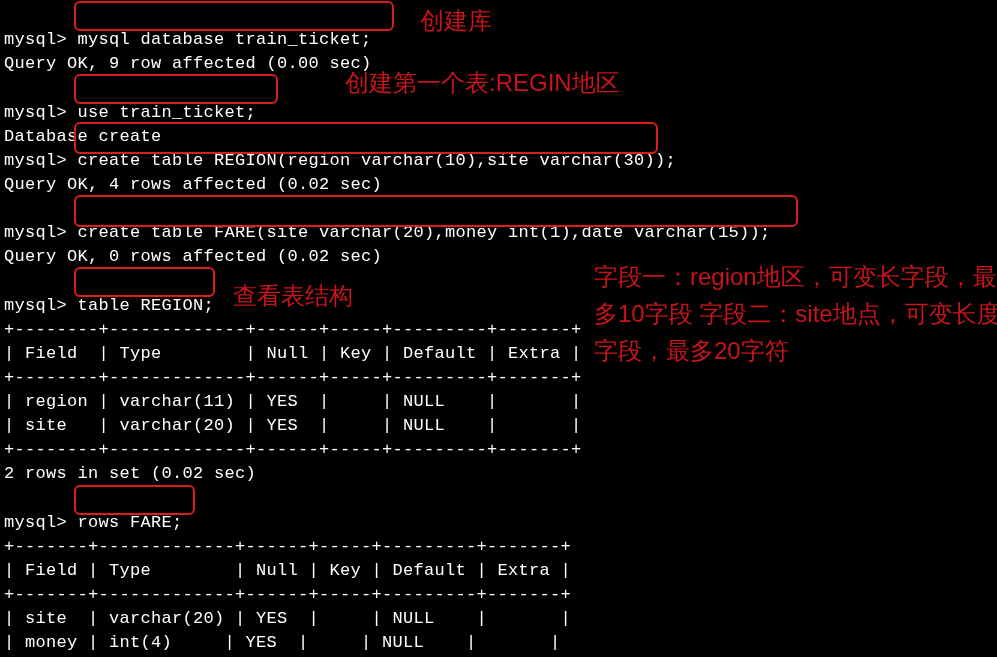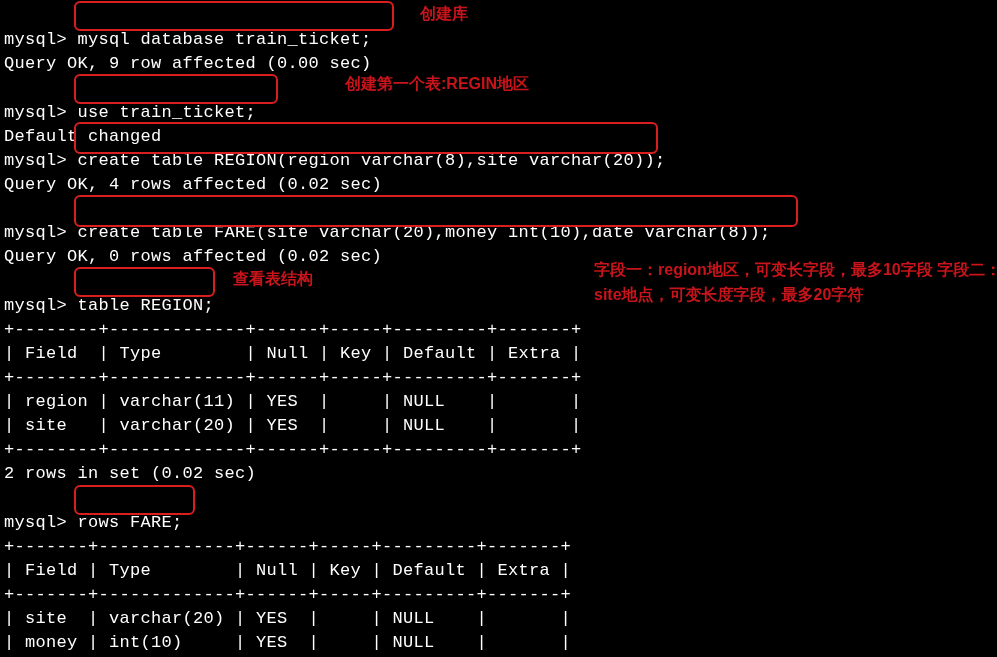--- a/index.html
+++ b/index.html
@@ -17,69 +17,69 @@
   .terminal {
     position: relative;
     padding: 4px 0 0 4px;
     white-space: pre;
     letter-spacing: 0.3px;
   }
   .annotation {
     position: absolute;
     color: #c8141a;
     font-family: "Microsoft YaHei", "SimSun", sans-serif;
-    font-size: 16px;
+    font-size: 24px;
     line-height: 1.55;
-    font-weight: 700;
+    font-weight: 400;
     white-space: normal;
   }
   .box {
     position: absolute;
     border: 2.5px solid #d81e1e;
     border-radius: 6px;
     pointer-events: none;
   }
 </style>
 </head>
 <body>
 
 <div class="terminal">
 <span><span>mysql&gt; </span><span>mysql database train_ticket;</span></span>
 <span>Query OK, 9 row affected (0.00 sec)</span>
 
 <span><span>mysql&gt; </span><span>use train_ticket;</span></span>
-<span>Default changed</span>
-<span><span>mysql&gt; </span><span>create table REGION(region varchar(8),site varchar(20));</span></span>
+<span>Database create</span>
+<span><span>mysql&gt; </span><span>create table REGION(region varchar(10),site varchar(30));</span></span>
 <span>Query OK, 4 rows affected (0.02 sec)</span>
 
-<span><span>mysql&gt; </span><span>create table FARE(site varchar(20),money int(10),date varchar(8));</span></span>
+<span><span>mysql&gt; </span><span>create table FARE(site varchar(20),money int(1),date varchar(15));</span></span>
 <span>Query OK, 0 rows affected (0.02 sec)</span>
 
 <span><span>mysql&gt; </span><span>table REGION;</span></span>
 <span>+--------+-------------+------+-----+---------+-------+</span>
 <span>| Field  | Type        | Null | Key | Default | Extra |</span>
 <span>+--------+-------------+------+-----+---------+-------+</span>
 <span>| region | varchar(11) | YES  |     | NULL    |       |</span>
 <span>| site   | varchar(20) | YES  |     | NULL    |       |</span>
 <span>+--------+-------------+------+-----+---------+-------+</span>
 <span>2 rows in set (0.02 sec)</span>
 
 <span><span>mysql&gt; </span><span>rows FARE;</span></span>
 <span>+-------+-------------+------+-----+---------+-------+</span>
 <span>| Field | Type        | Null | Key | Default | Extra |</span>
 <span>+-------+-------------+------+-----+---------+-------+</span>
 <span>| site  | varchar(20) | YES  |     | NULL    |       |</span>
-<span>| money | int(10)     | YES  |     | NULL    |       |</span>
+<span>| money | int(4)     | YES  |     | NULL    |       |</span>
 
 </div>
 
 <div class="box" style="left:74px; top:1px; width:316px; height:26px;"></div>
 <div class="box" style="left:74px; top:74px; width:200px; height:26px;"></div>
 <div class="box" style="left:74px; top:122px; width:580px; height:28px;"></div>
 <div class="box" style="left:74px; top:195px; width:720px; height:28px;"></div>
 <div class="box" style="left:74px; top:267px; width:137px; height:26px;"></div>
 <div class="box" style="left:74px; top:485px; width:117px; height:26px;"></div>
 
 <div class="annotation" style="left:420px; top:2px;">创建库</div>
-<div class="annotation" style="left:345px; top:72px;">创建第一个表:REGIN地区</div>
-<div class="annotation" style="left:233px; top:267px;">查看表结构</div>
+<div class="annotation" style="left:345px; top:64px;">创建第一个表:REGIN地区</div>
+<div class="annotation" style="left:233px; top:277px;">查看表结构</div>
 <div class="annotation" style="left:594px; top:258px; width:410px; line-height:1.55;">字段一：region地区，可变长字段，最多10字段
 字段二：site地点，可变长度字段，最多20字符</div>
 
 </body></html>

